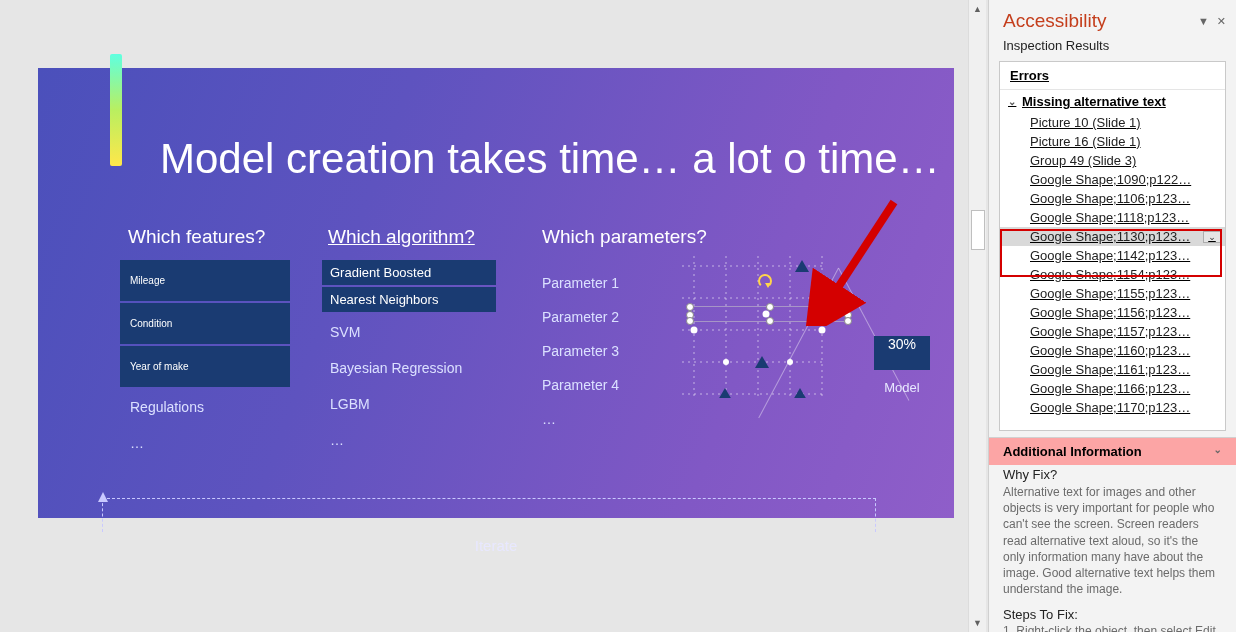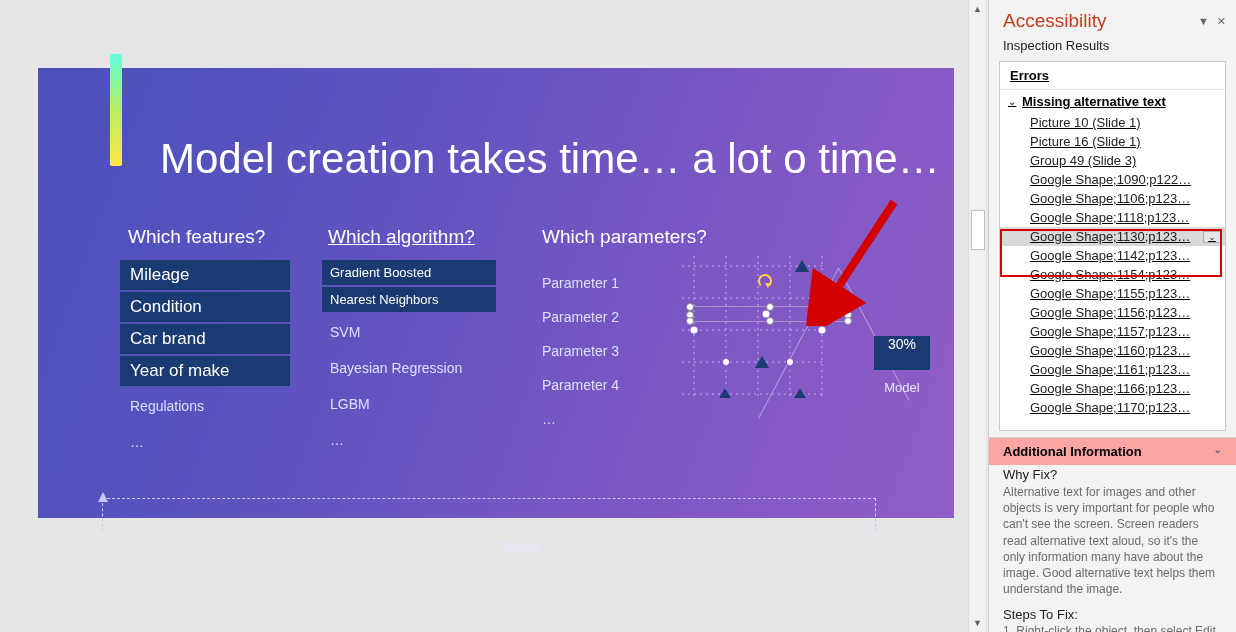--- a/index.html
+++ b/index.html
@@ -54,22 +54,22 @@
   .colhead.c3 { left: 504px; top: 158px; }
 
   .feature-stack {
     position: absolute;
     left: 82px; top: 192px;
     width: 170px;
   }
   .feature-stack .pill {
     background: #1a3b72;
     color: #fff;
-    font-size: 17px;
-    padding: 5px 10px;
+    font-size: 10px;
+    padding: 15px 10px;
     margin-bottom: 2px;
   }
   .feature-stack .plain {
     color: #dbe0ff;
     font-size: 14px;
     padding: 10px 10px;
   }
 
   .algo-stack {
     position: absolute;
@@ -117,21 +117,20 @@
     border-right: 5px solid transparent;
     border-bottom: 10px solid #c9c9ff;
   }
   .iterate-label {
     position: absolute;
     left: 0; top: 469px;
     width: 916px;
     text-align: center;
     font-size: 15px;
     color: #e8e8ff;
-    margin-left: 24px;
   }
 
   
   .dots-region {
     position: absolute;
     left: 644px; top: 188px;
     width: 144px; height: 142px;
   }
   .dot-grid line { stroke: rgba(255,255,255,0.55); stroke-dasharray: 2 4; }
   .pt { fill: #fff; }
@@ -358,21 +357,20 @@
     <div class="accent-bar"></div>
     <div class="slide-title">Model creation takes time… a lot o time…</div>
 
     <div class="colhead c1">Which features?</div>
     <div class="colhead c2">Which algorithm?</div>
     <div class="colhead c3">Which parameters?</div>
 
     <div class="feature-stack">
       <div class="pill">Mileage</div>
       <div class="pill">Condition</div>
-      <div class="pill">Car brand</div>
       <div class="pill">Year of make</div>
       <div class="plain">Regulations</div>
       <div class="plain">…</div>
     </div>
 
     <div class="algo-stack">
       <div class="pill">Gradient Boosted</div>
       <div class="pill">Nearest Neighbors</div>
       <div class="plain">SVM</div>
       <div class="plain">Bayesian Regression</div>

